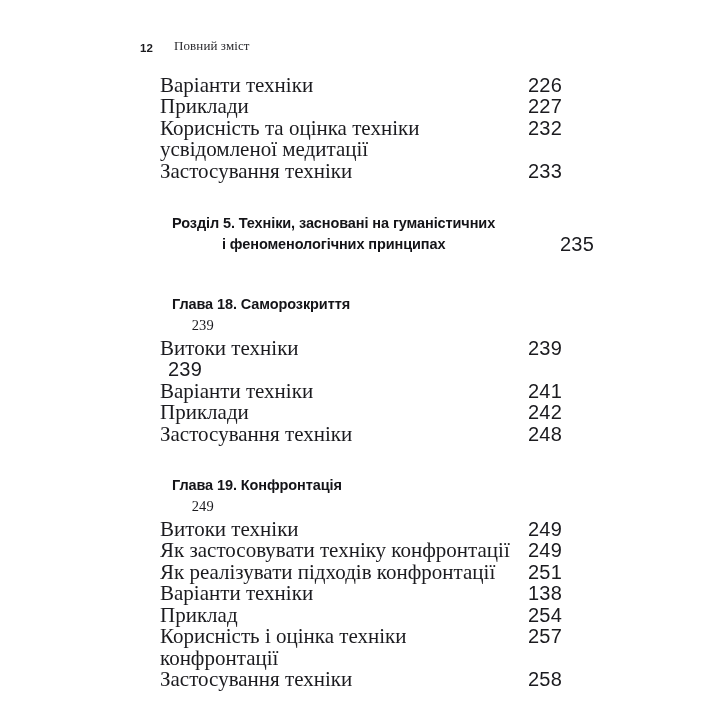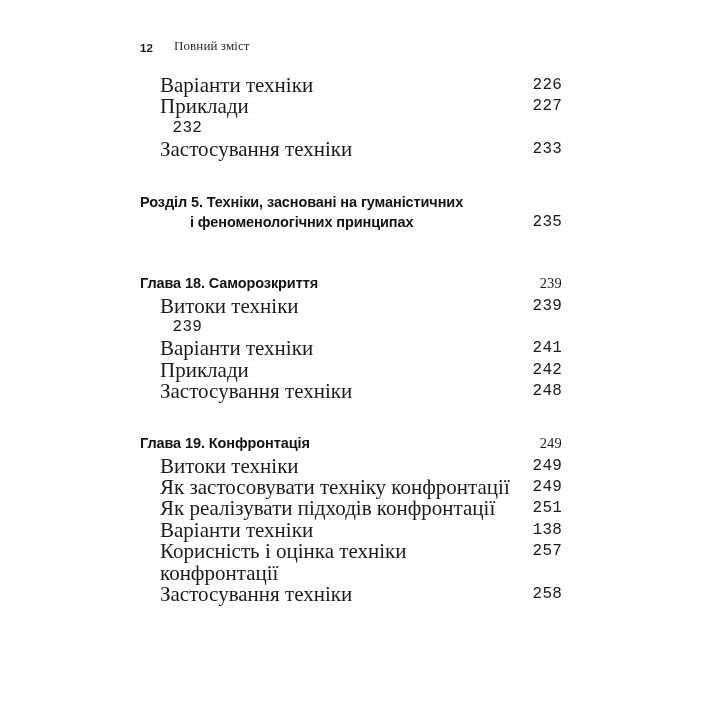--- a/index.html
+++ b/index.html
@@ -52,31 +52,32 @@
     color: #2a2a2e;
     letter-spacing: 0.1px;
   }
 
   
   .toc-row {
     display: flex;
     align-items: flex-start;
     justify-content: space-between;
     width: 100%;
+    margin-left: 32px;
   }
   .toc-row .label {
     flex: 0 1 auto;
     min-width: 0;
   }
   .toc-row .pageno {
     flex: 0 0 auto;
     text-align: right;
     width: 42px;
-    font-family: Liberation Mono, monospace;
-    font-size: 16px;
+    font-family: Liberation Sans, sans-serif;
+    font-size: 20px;
     color: #1b1b1f;
     letter-spacing: 0.2px;
   }
 
   
   .entry {
     margin-left: 20px;
     width: 402px;
   }
   .entry .label {
@@ -91,20 +92,21 @@
   }
   .entry.multiline .pageno {
     align-self: flex-end;
   }
 
   
   .chapter {
     width: 422px;
     margin-top: 30px;
     margin-bottom: 2px;
+    flex-direction: column;
   }
   .chapter .label {
     font-family: "Liberation Sans", sans-serif;
     font-weight: bold;
     font-size: 14.5px;
     line-height: 21px;
     color: #141418;
     letter-spacing: -0.1px;
   }
   .chapter .pageno {
@@ -154,20 +156,21 @@
     <div class="group">
       <div class="toc-row entry">
         <span class="label">Варіанти техніки</span>
         <span class="pageno">226</span>
       </div>
       <div class="toc-row entry">
         <span class="label">Приклади</span>
         <span class="pageno">227</span>
       </div>
       <div class="toc-row entry">
+        <span class="label">Корисність та оцінка техніки усвідомленої медитації</span>
         <span class="pageno">232</span>
       </div>
       <div class="toc-row entry">
         <span class="label">Застосування техніки</span>
         <span class="pageno">233</span>
       </div>
     </div>
 
     <div class="toc-row part">
       <span class="label"><span class="line1">Розділ 5. Техніки, засновані на гуманістичних</span><span class="line2">і феноменологічних принципах</span></span>
@@ -218,20 +221,24 @@
       </div>
       <div class="toc-row entry">
         <span class="label">Як реалізувати підходів конфронтації</span>
         <span class="pageno">251</span>
       </div>
       <div class="toc-row entry">
         <span class="label">Варіанти техніки</span>
         <span class="pageno">138</span>
       </div>
       <div class="toc-row entry">
+        <span class="label">Приклад</span>
+        <span class="pageno">254</span>
+      </div>
+      <div class="toc-row entry">
         <span class="label">Корисність і оцінка техніки конфронтації</span>
         <span class="pageno">257</span>
       </div>
       <div class="toc-row entry">
         <span class="label">Застосування техніки</span>
         <span class="pageno">258</span>
       </div>
     </div>
 
 

